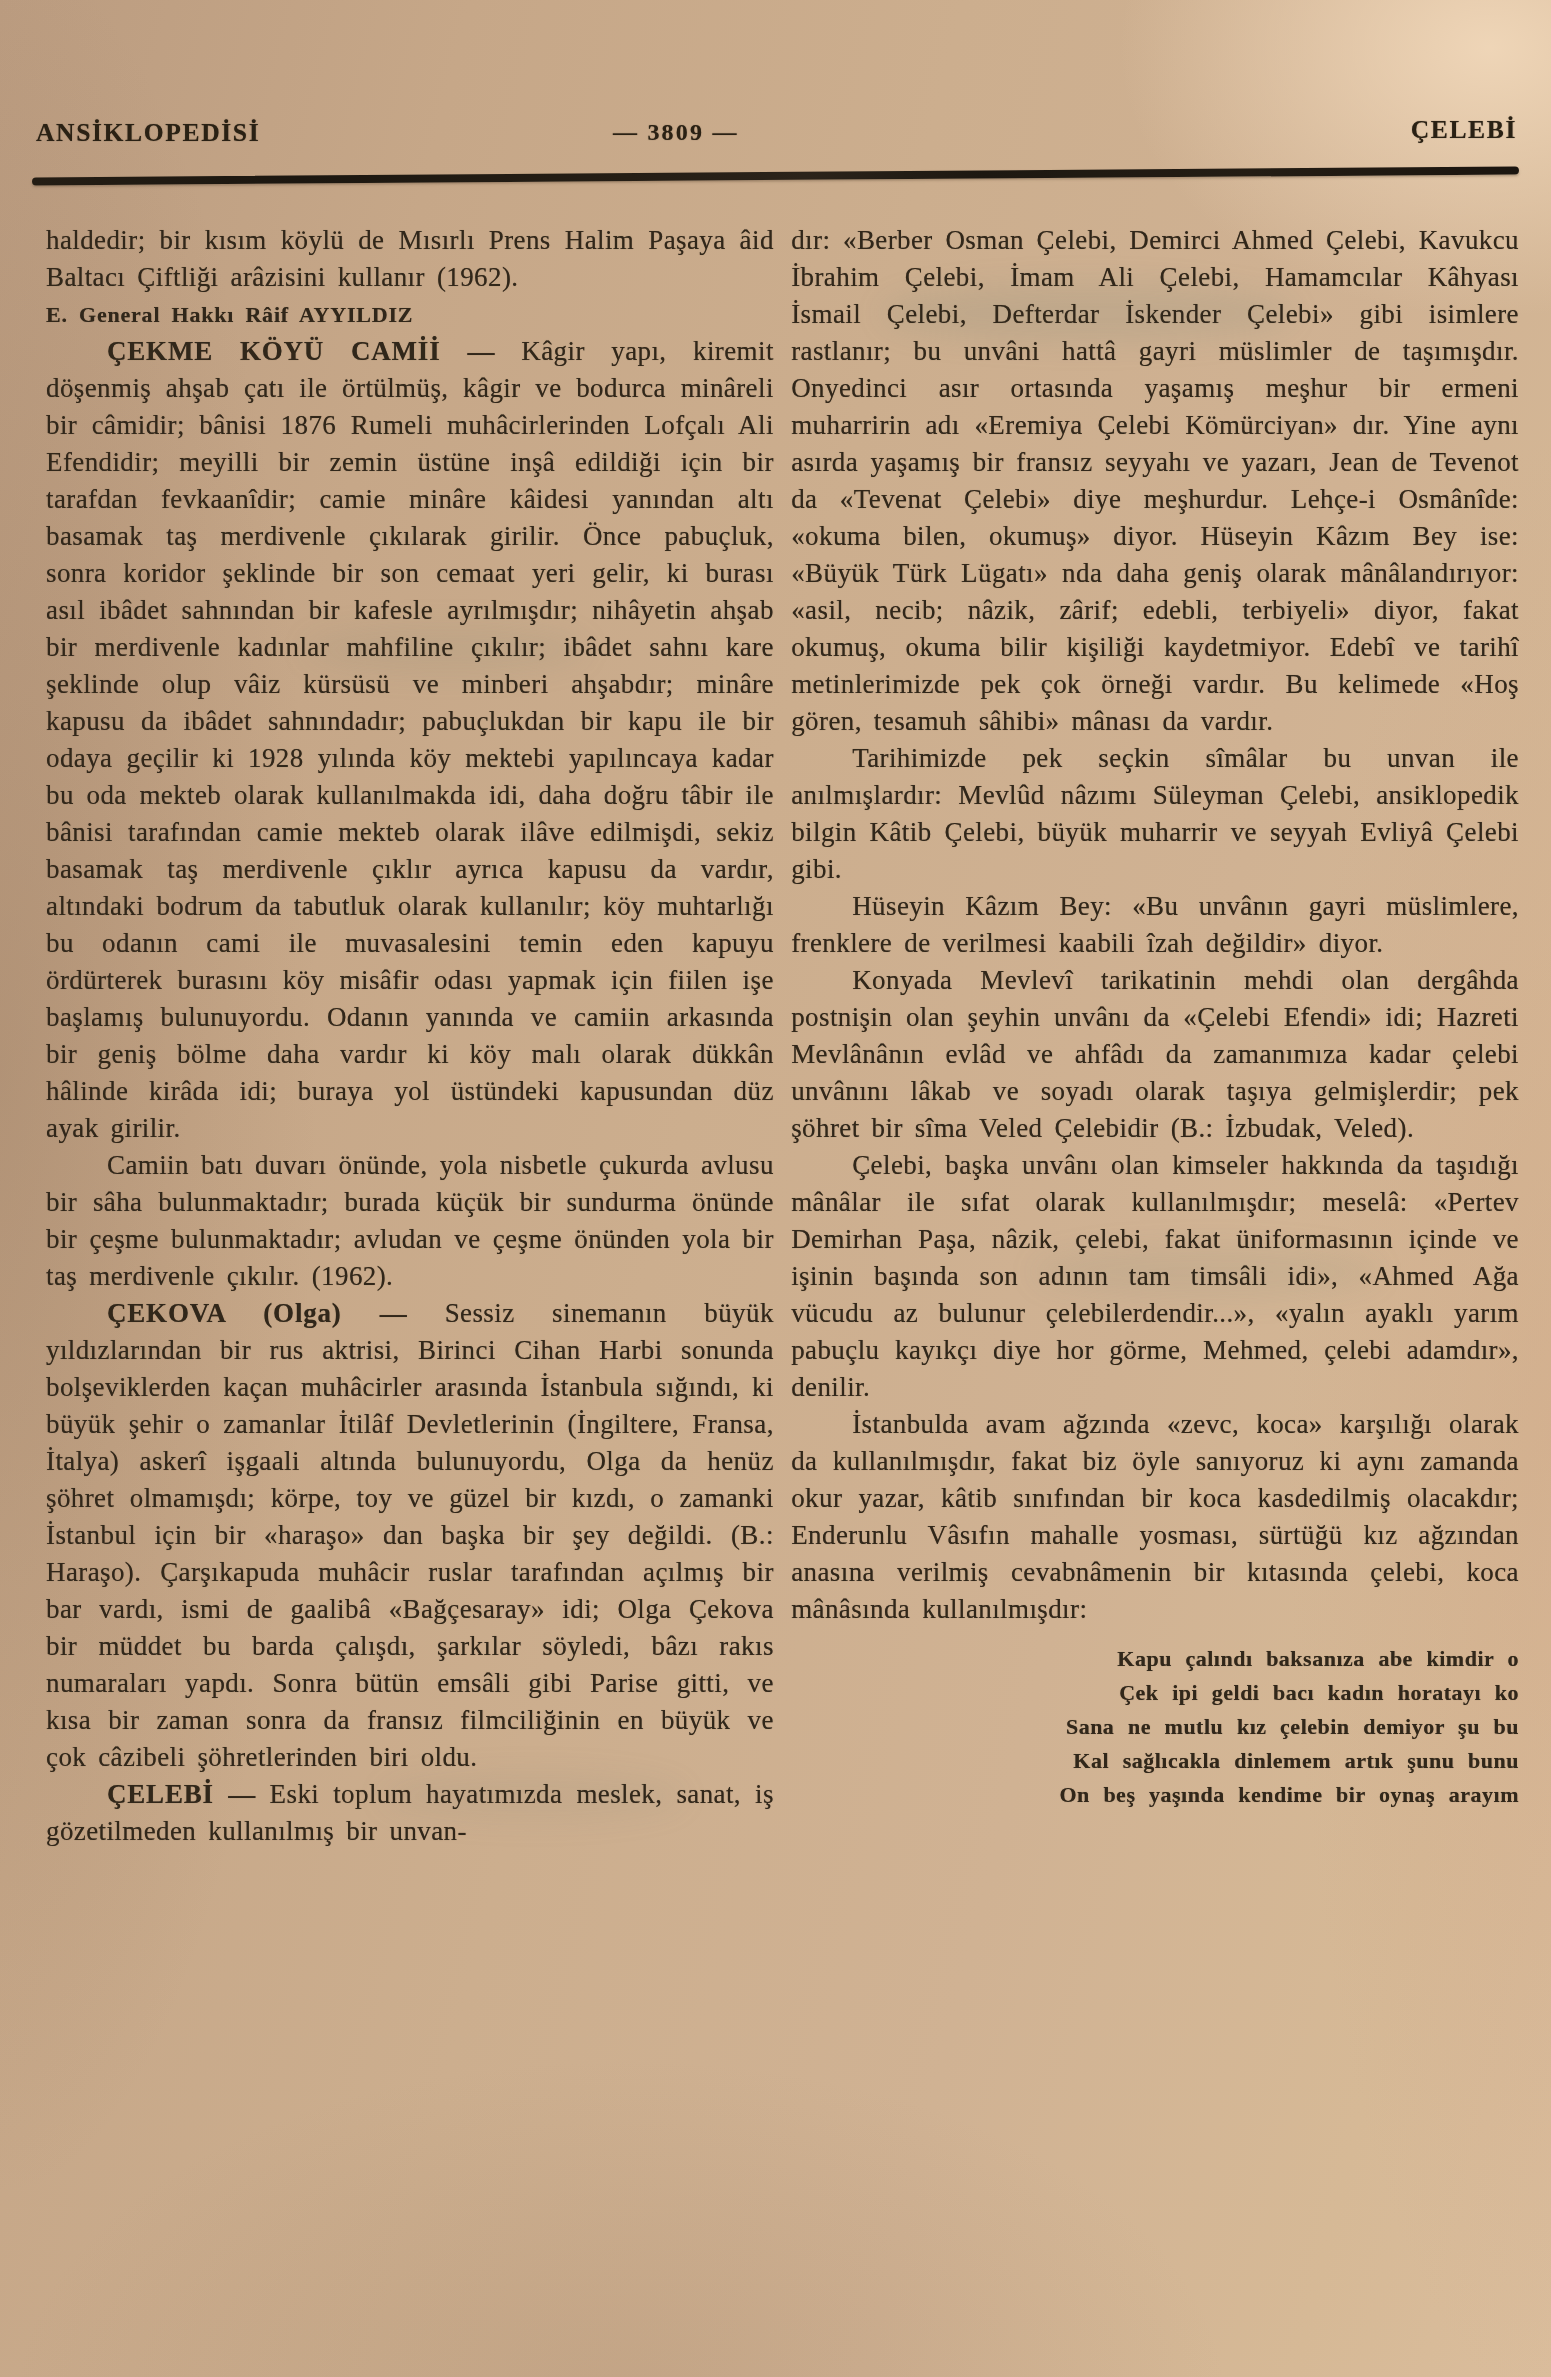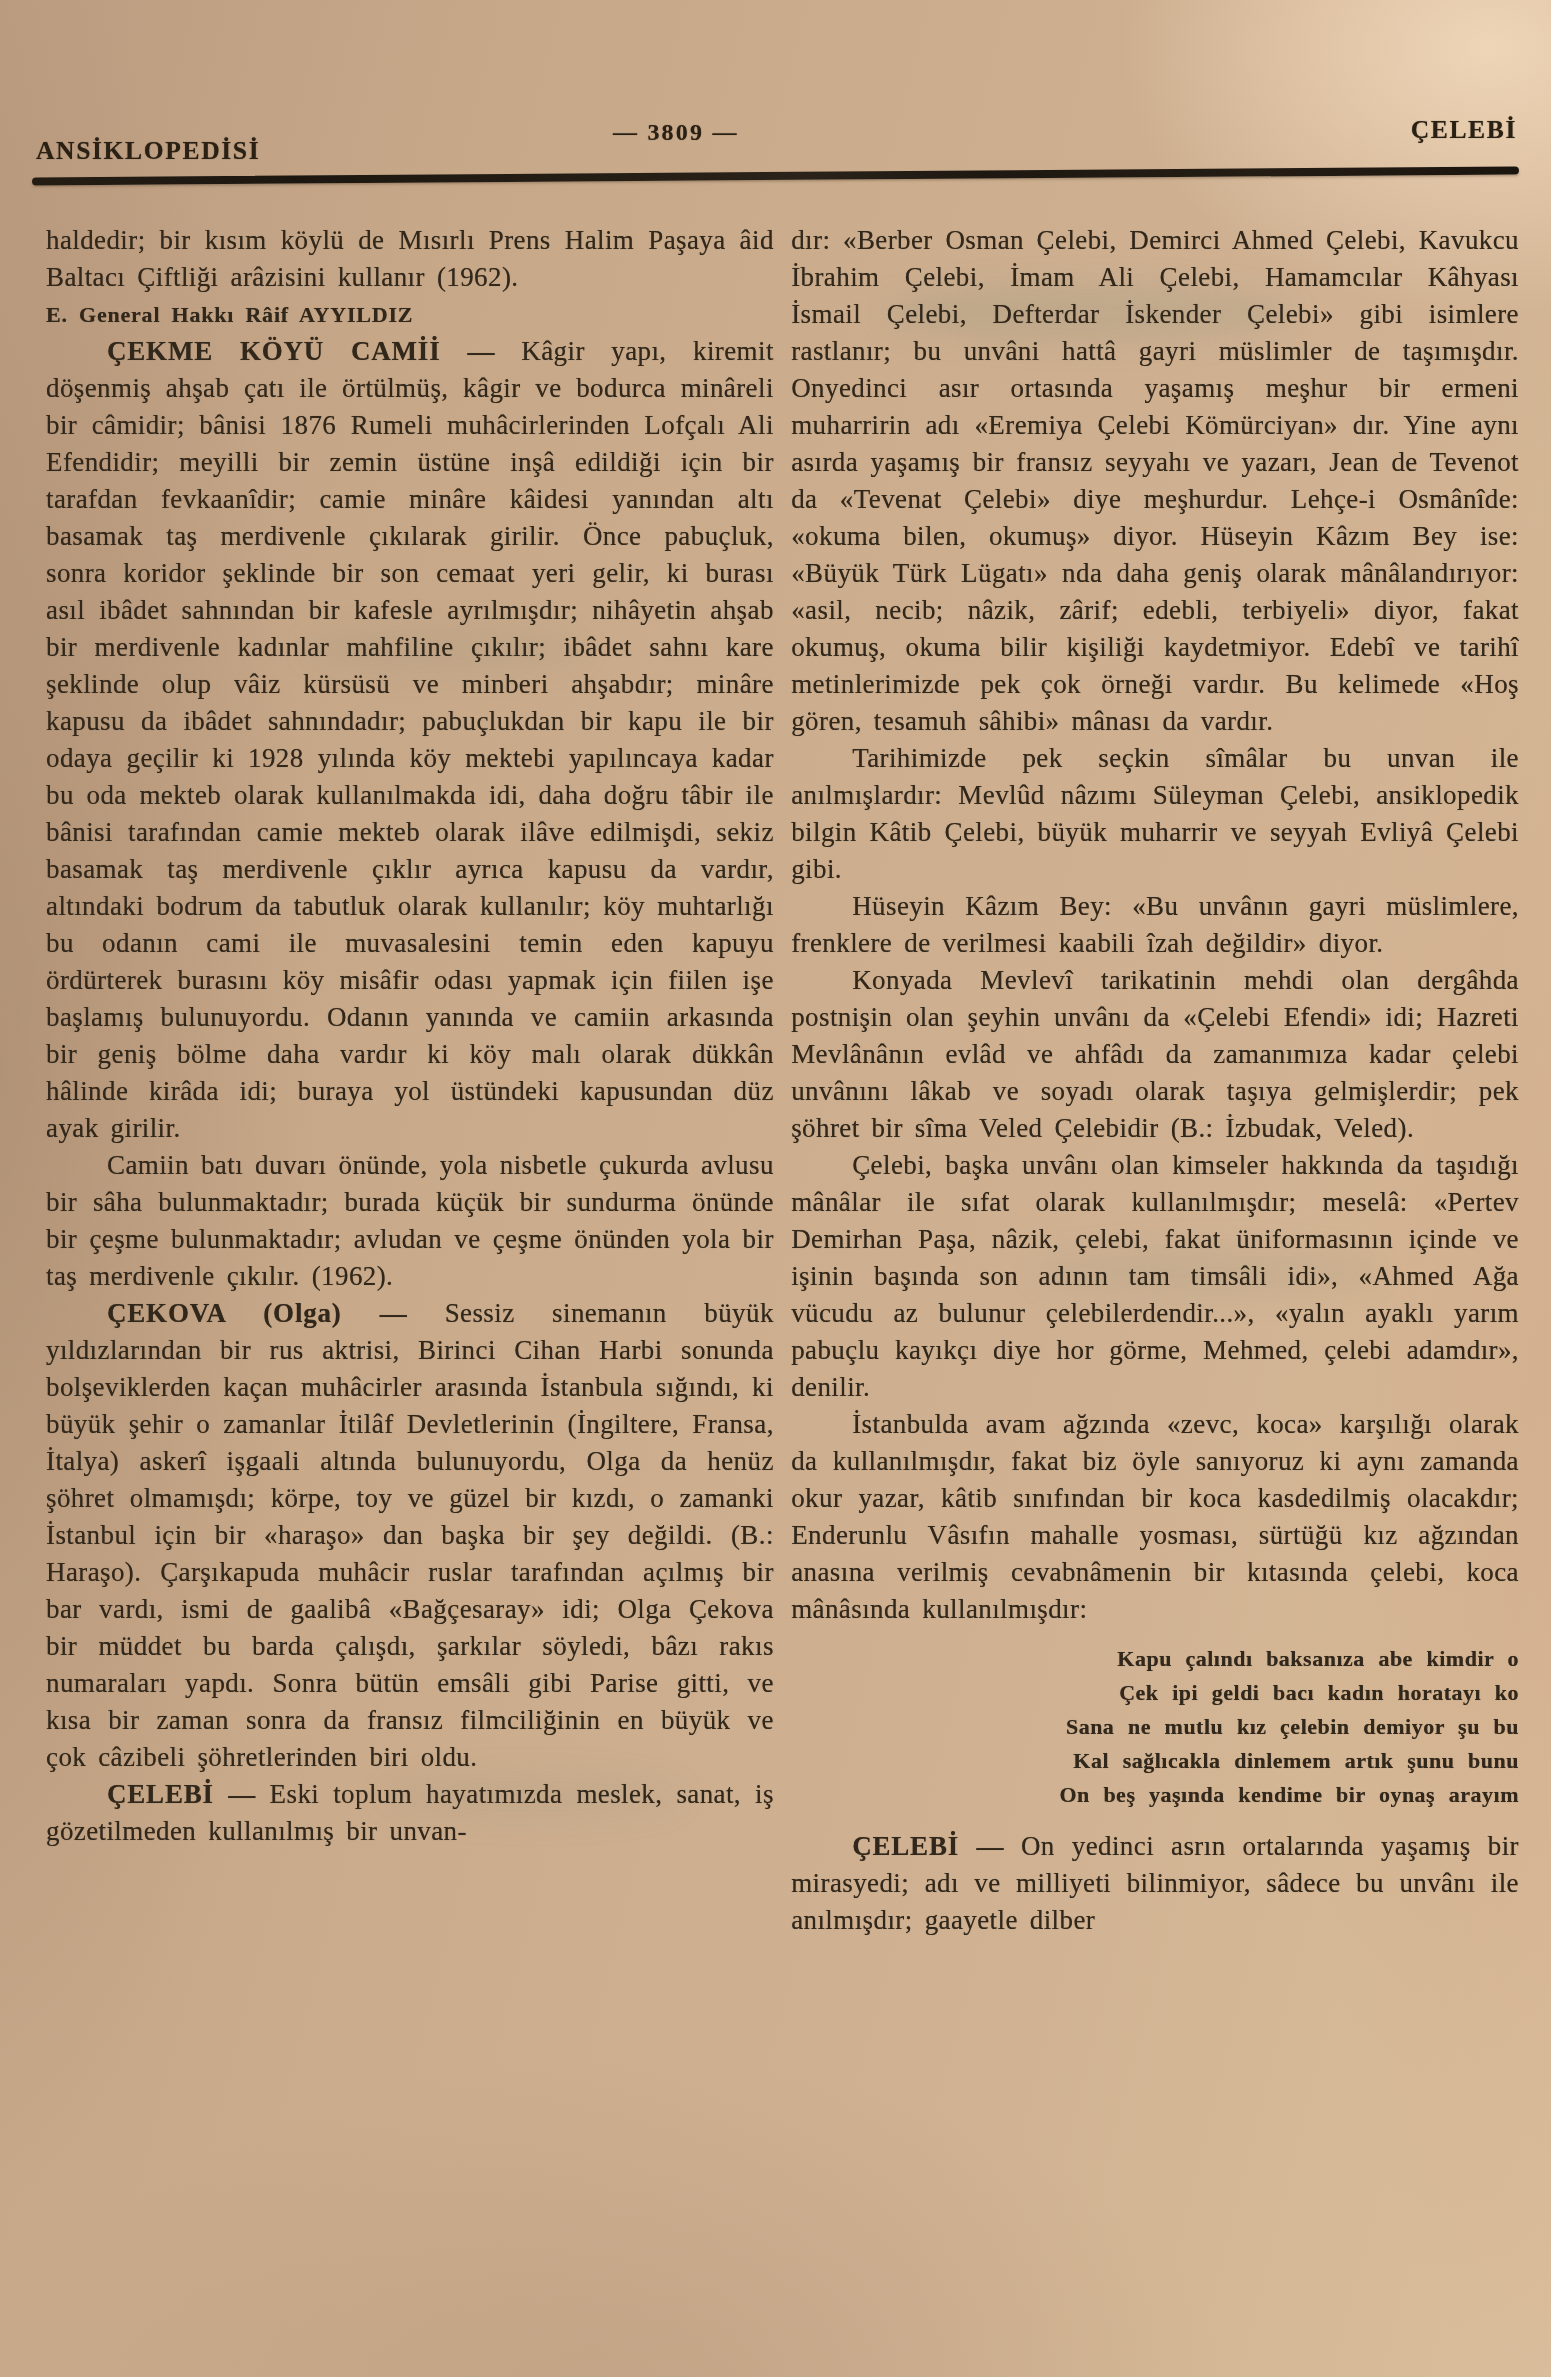--- a/index.html
+++ b/index.html
@@ -16,21 +16,21 @@
       radial-gradient(ellipse 489px 1740px at 0% 45%, rgba(140,110,85,0.30), rgba(140,110,85,0) 65%),
       radial-gradient(ellipse 870px 489px at 40% 101%, rgba(160,128,100,0.25), rgba(160,128,100,0) 70%),
       linear-gradient(104deg,#bb9c80 0%,#c6a788 22%,#ccae8e 45%,#d0b293 68%,#d6b996 88%,#dabd9c 100%);
   }
   .smudge{position:absolute;border-radius:50%;filter:blur(14px);pointer-events:none;}
   .s1{left:881px;top:283px;width:413px;height:60px;background:rgba(115,130,115,0.14);}
   .s2{left:304px;top:625px;width:283px;height:49px;background:rgba(120,128,110,0.10);}
   .s3{left:1033px;top:1245px;width:348px;height:54px;background:rgba(120,128,112,0.10);}
   .s4{left:381px;top:1772px;width:304px;height:49px;background:rgba(118,126,108,0.09);}
 
-  .h-left{position:absolute;left:36px;top:136px;font-size:25.6px;font-weight:bold;
+  .h-left{position:absolute;left:36px;top:118px;font-size:25.6px;font-weight:bold;
     letter-spacing:1.6px;color:#2a2114;text-shadow:0 0 1.1px rgba(42,33,20,0.55);}
   .h-center{position:absolute;left:613px;top:119px;font-size:24px;font-weight:bold;
     letter-spacing:2.2px;color:#2a2114;text-shadow:0 0 1.1px rgba(42,33,20,0.5);}
   .h-right{position:absolute;right:35px;top:115px;font-size:25.6px;font-weight:bold;
     letter-spacing:1.6px;color:#2a2114;text-shadow:0 0 1.1px rgba(42,33,20,0.55);}
   .rule{position:absolute;left:32px;top:172px;width:1487px;height:8.2px;border-radius:4.9px;
     background:linear-gradient(90deg,#241d14 0%,#1c1710 18%,#251e15 40%,#2b231a 52%,#1d1811 64%,#241d14 82%,#1b150f 100%);
     transform:rotate(-0.42deg);box-shadow:0 1.6px 2.2px rgba(90,70,50,0.35);}
 
   .columns{position:absolute;left:46px;top:222px;width:1473px;display:flex;gap:17.4px;
@@ -84,18 +84,17 @@
       <p class="para indent">Konyada Mevlevî tarikatinin mehdi olan dergâhda postnişin olan şeyhin unvânı da «Çelebi Efendi» idi; Hazreti Mevlânânın evlâd ve ahfâdı da zamanımıza kadar çelebi unvânını lâkab ve soyadı olarak taşıya gelmişlerdir; pek şöhret bir sîma Veled Çelebidir (B.: İzbudak, Veled).</p>
       <p class="para indent">Çelebi, başka unvânı olan kimseler hakkında da taşıdığı mânâlar ile sıfat olarak kullanılmışdır; meselâ: «Pertev Demirhan Paşa, nâzik, çelebi, fakat üniformasının içinde ve işinin başında son adının tam timsâli idi», «Ahmed Ağa vücudu az bulunur çelebilerdendir...», «yalın ayaklı yarım pabuçlu kayıkçı diye hor görme, Mehmed, çelebi adamdır», denilir.</p>
       <p class="para indent">İstanbulda avam ağzında «zevc, koca» karşılığı olarak da kullanılmışdır, fakat biz öyle sanıyoruz ki aynı zamanda okur yazar, kâtib sınıfından bir koca kasdedilmiş olacakdır; Enderunlu Vâsıfın mahalle yosması, sürtüğü kız ağzından anasına verilmiş cevabnâmenin bir kıtasında çelebi, koca mânâsında kullanılmışdır:</p>
       <div class="verse">
         <div class="vline">Kapu çalındı baksanıza abe kimdir o</div>
         <div class="vline">Çek ipi geldi bacı kadın horatayı ko</div>
         <div class="vline">Sana ne mutlu kız çelebin demiyor şu bu</div>
         <div class="vline">Kal sağlıcakla dinlemem artık şunu bunu</div>
         <div class="vline">On beş yaşında kendime bir oynaş arayım</div>
       </div>
-      <p class="para indent"><b class="hw">ÇELEBİ</b><span class="dash">—</span><span>On yedinci asrın ortalarında yaşamış bir mirasyedi; adı ve milliyeti bilinmiyor, sâdece bu unvânı ile anılmışdır; gaayetle dilber</span></p>
     </section>
 
   </main>
 </div>
 
 
 </body></html>

